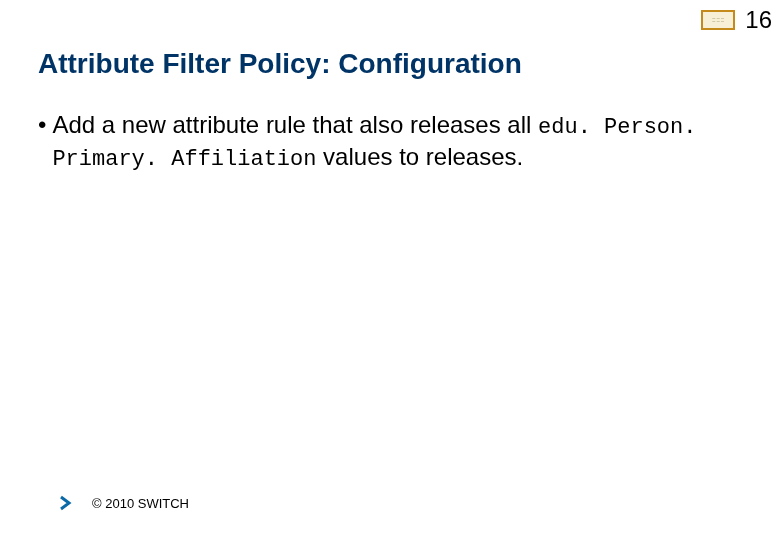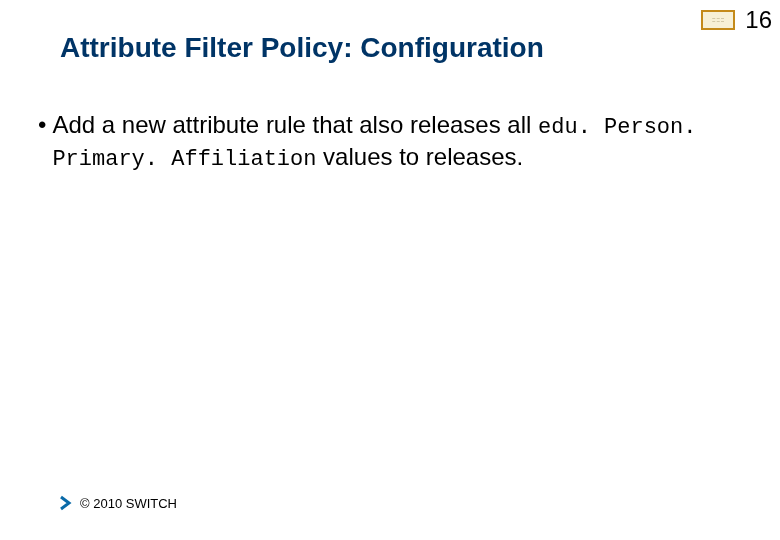--- a/index.html
+++ b/index.html
@@ -43,26 +43,25 @@
     color: #6b5a2a;
     text-align: center;
     letter-spacing: 0.3px;
   }
   .slide-number {
     font-size: 24px;
     color: #000;
   }
   .title {
     position: absolute;
-    top: 32px;
+    top: 48px;
     left: 38px;
     font-size: 28px;
     font-weight: bold;
     color: #003466;
-    margin-left: 22px;
   }
   .body {
     position: absolute;
     top: 110px;
     left: 38px;
     right: 60px;
     font-size: 24px;
     color: #000;
     line-height: 1.28;
   }
@@ -77,21 +76,21 @@
   .code {
     font-family: "Courier New", Courier, monospace;
     font-size: 22px;
   }
   .footer {
     position: absolute;
     left: 58px;
     bottom: 28px;
     display: flex;
     align-items: center;
-    gap: 4px;
+    gap: 16px;
   }
   .footer-text {
     font-size: 13px;
     color: #000;
   }
   .chevron-icon {
     width: 18px;
     height: 18px;
     display: inline-block;
   }

